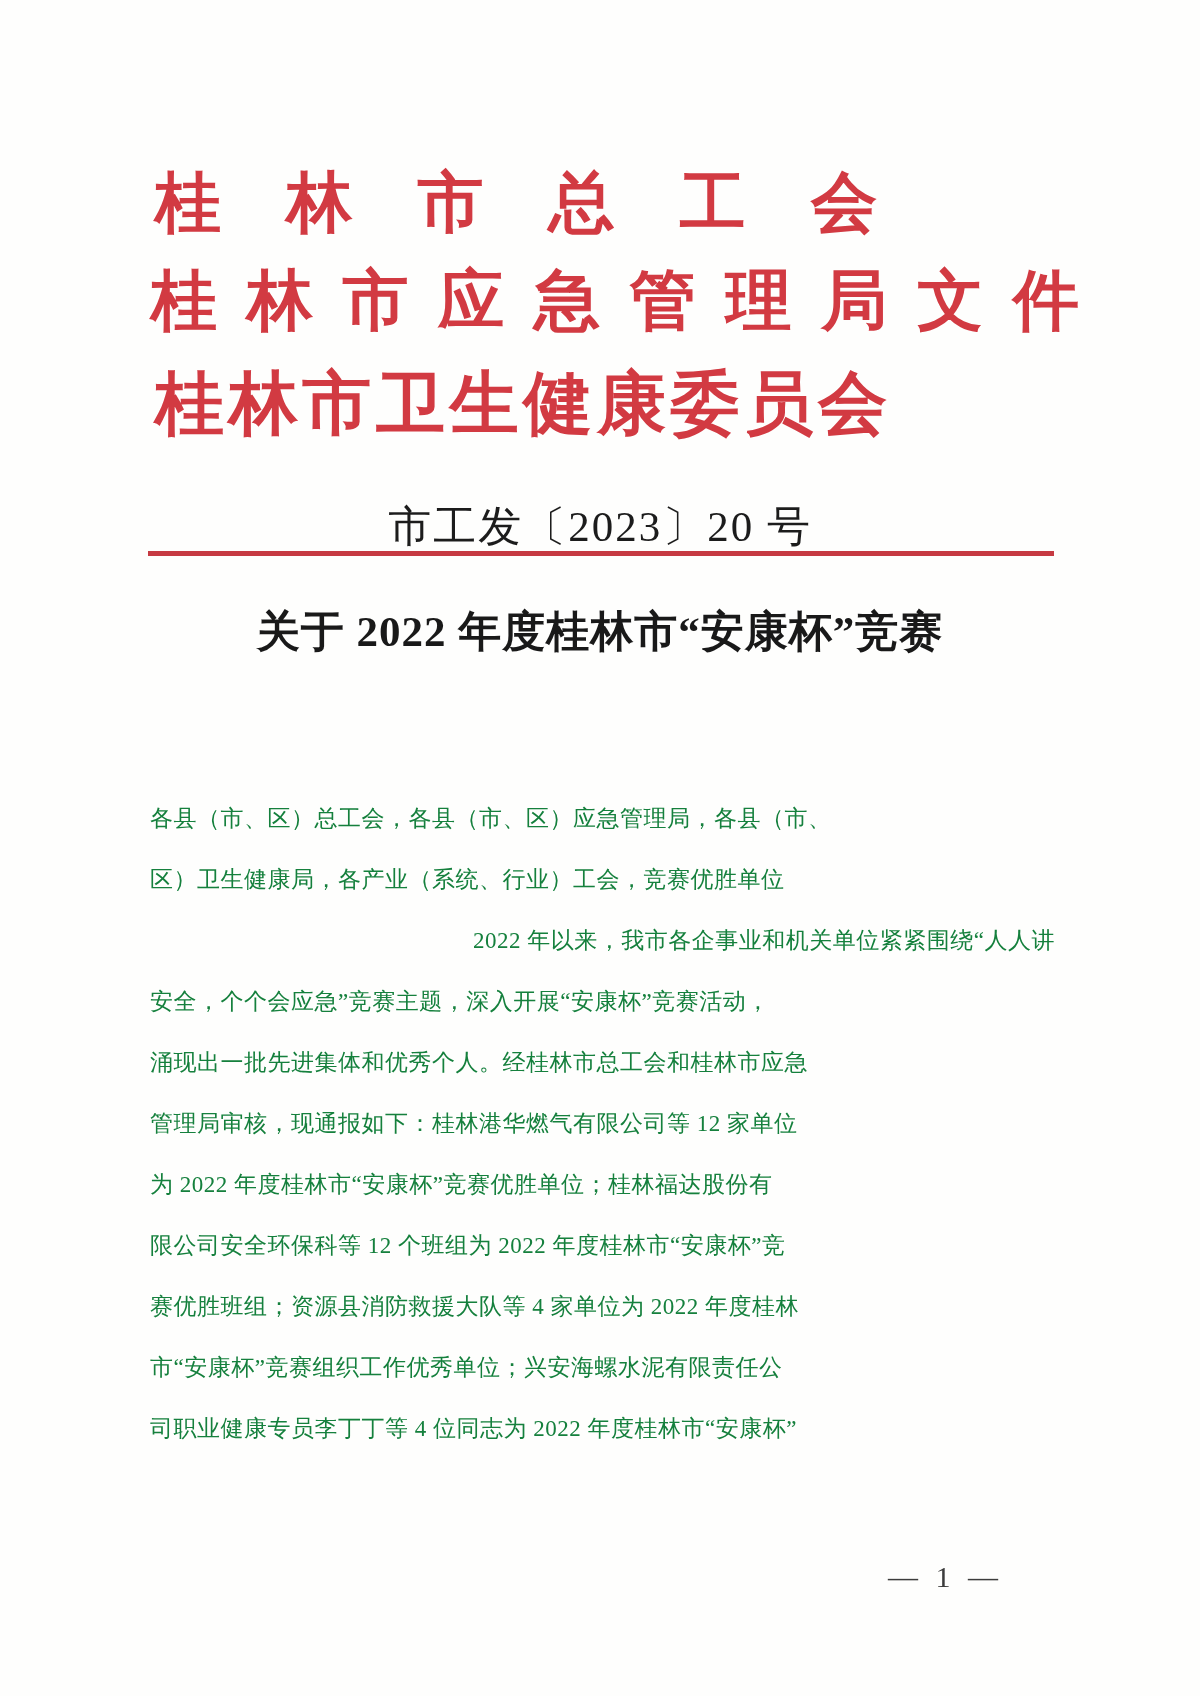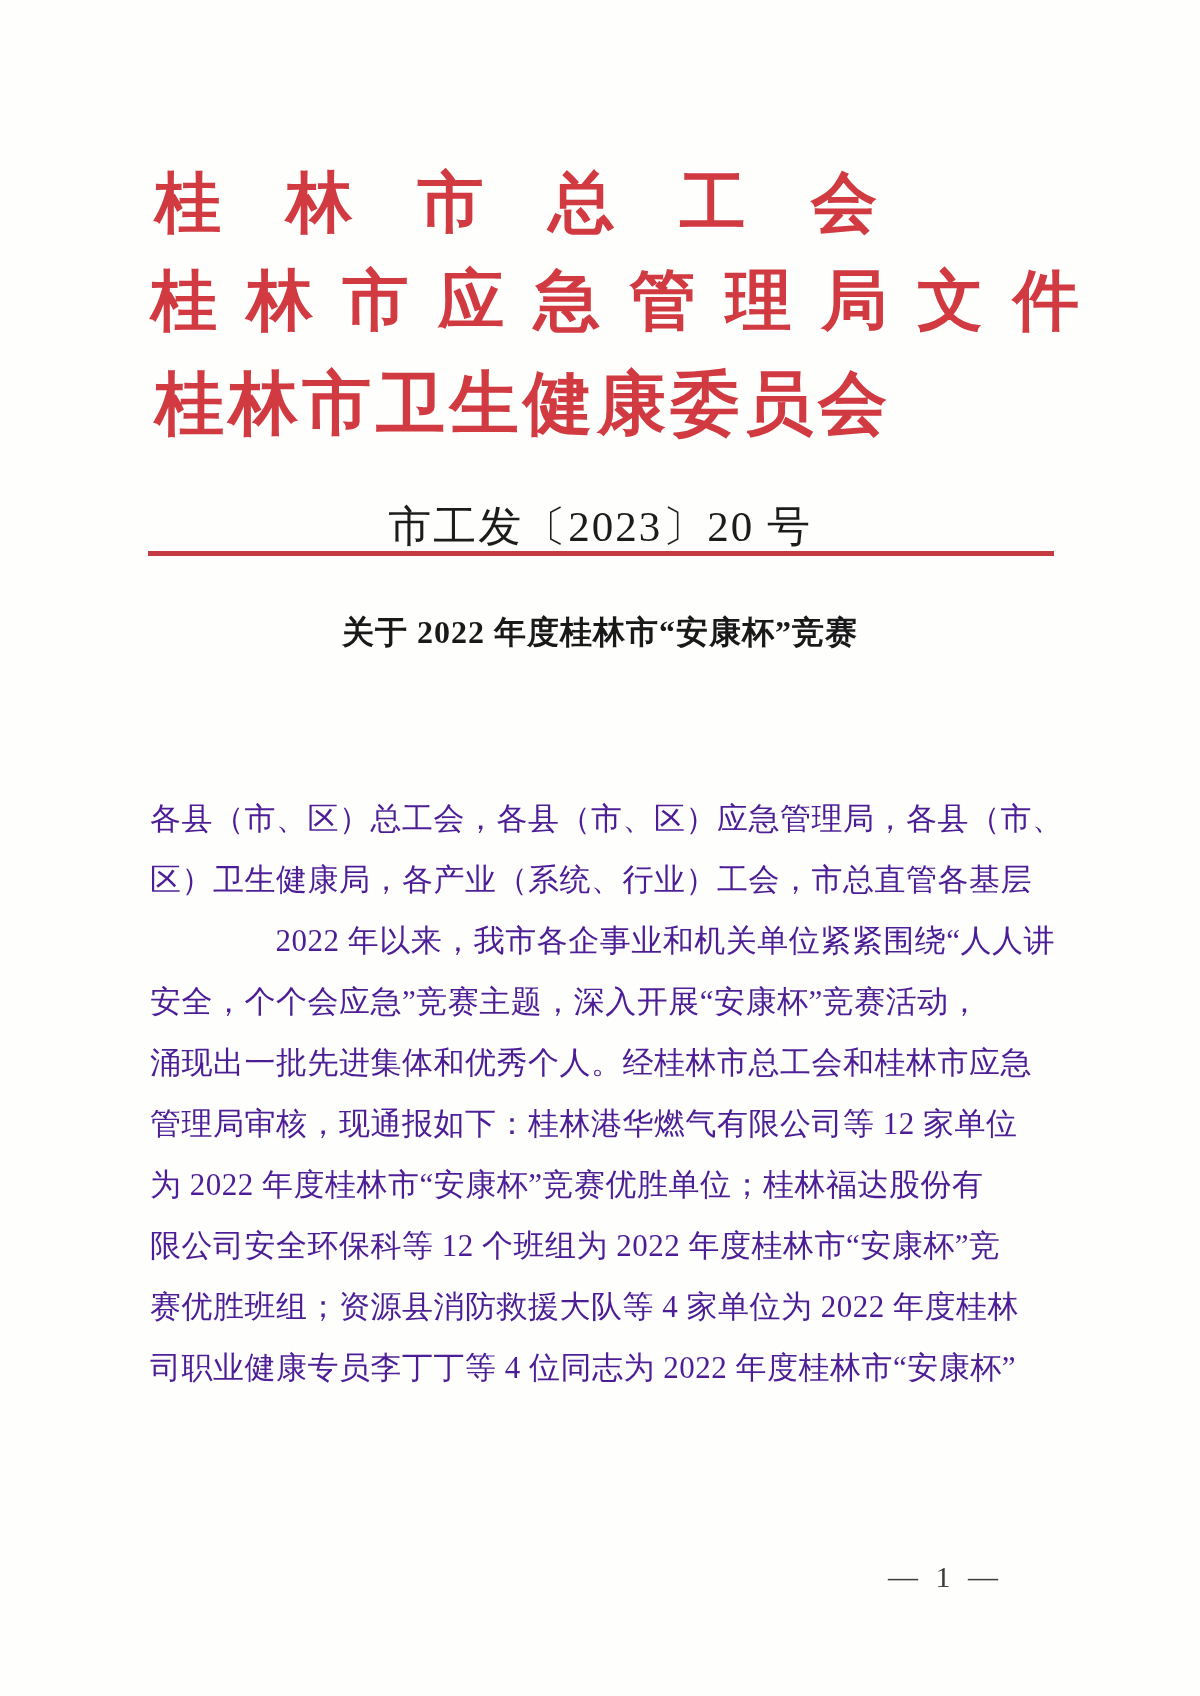--- a/index.html
+++ b/index.html
@@ -43,31 +43,31 @@
     width:906px;height:5px;
     background:#c63a42;
   }
   
   .doc-title{
     position:absolute;
     left:0;top:598px;width:100%;
     text-align:center;
     font-weight:bold;
     color:#191919;
-    font-size:32px;
+    font-size:43px;
     line-height:68px;
     letter-spacing:1px;
   }
   
   .body-text{
     position:absolute;
     left:150px;top:788px;
     width:905px;
-    color:#4c1d95;
-    font-size:31px;
+    color:#15803d;
+    font-size:23px;
   }
   .body-line{
     height:61px;
     line-height:61px;
     white-space:nowrap;
     letter-spacing:0.5px;
   }
   .body-line.indent{padding-left:63px;text-align:right;}
   
   .page-number{
@@ -122,26 +122,27 @@
   <div class="doc-number">市工发〔2023〕20 号</div>
 
   <div class="red-rule"></div>
 
   <div class="doc-title">
     <div>关于 2022 年度桂林市“安康杯”竞赛</div>
   </div>
 
   <div class="body-text">
     <div class="body-line">各县（市、区）总工会，各县（市、区）应急管理局，各县（市、</div>
-    <div class="body-line">区）卫生健康局，各产业（系统、行业）工会，市总直管各基层</div>
+    <div class="body-line">区）卫生健康局，各产业（系统、行业）工会，竞赛优胜单位</div>
     <div class="body-line indent">2022 年以来，我市各企事业和机关单位紧紧围绕“人人讲</div>
     <div class="body-line">安全，个个会应急”竞赛主题，深入开展“安康杯”竞赛活动，</div>
     <div class="body-line">涌现出一批先进集体和优秀个人。经桂林市总工会和桂林市应急</div>
     <div class="body-line">管理局审核，现通报如下：桂林港华燃气有限公司等 12 家单位</div>
     <div class="body-line">为 2022 年度桂林市“安康杯”竞赛优胜单位；桂林福达股份有</div>
     <div class="body-line">限公司安全环保科等 12 个班组为 2022 年度桂林市“安康杯”竞</div>
     <div class="body-line">赛优胜班组；资源县消防救援大队等 4 家单位为 2022 年度桂林</div>
+    <div class="body-line">市“安康杯”竞赛组织工作优秀单位；兴安海螺水泥有限责任公</div>
     <div class="body-line">司职业健康专员李丁丁等 4 位同志为 2022 年度桂林市“安康杯”</div>
   </div>
 
   <div class="page-number">— 1 —</div>
 
 </div>
 
 </body></html>

